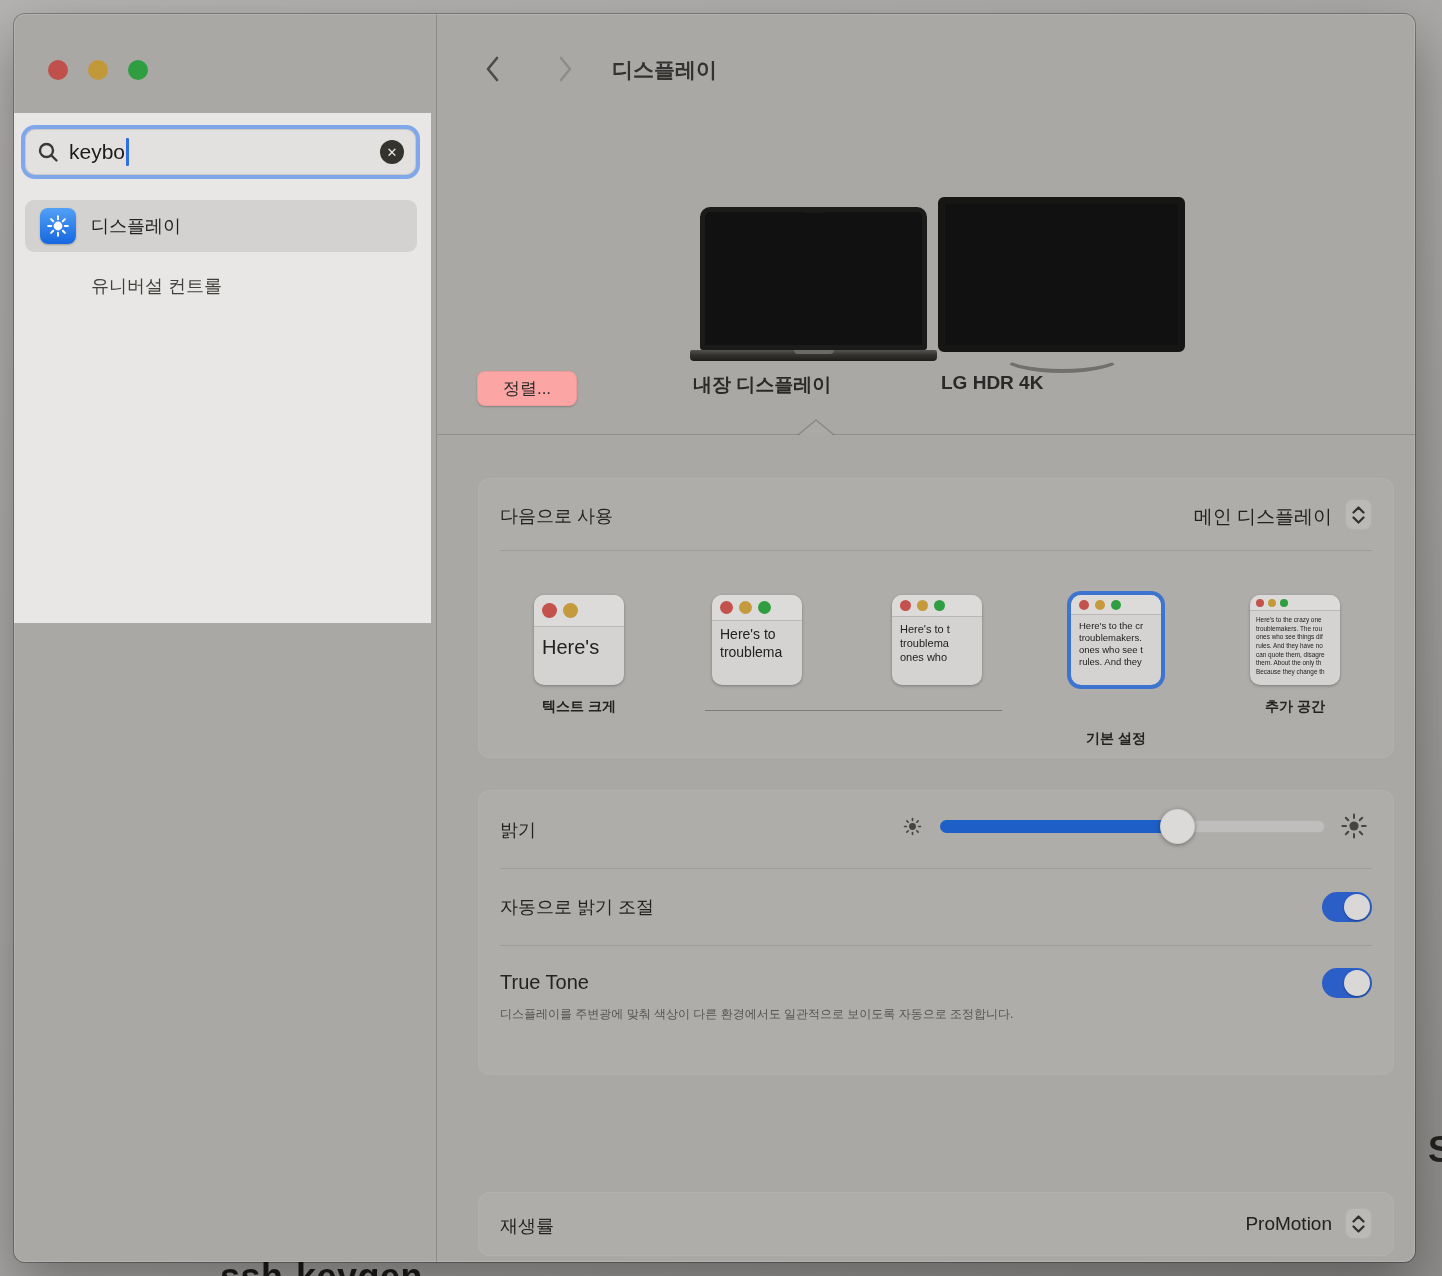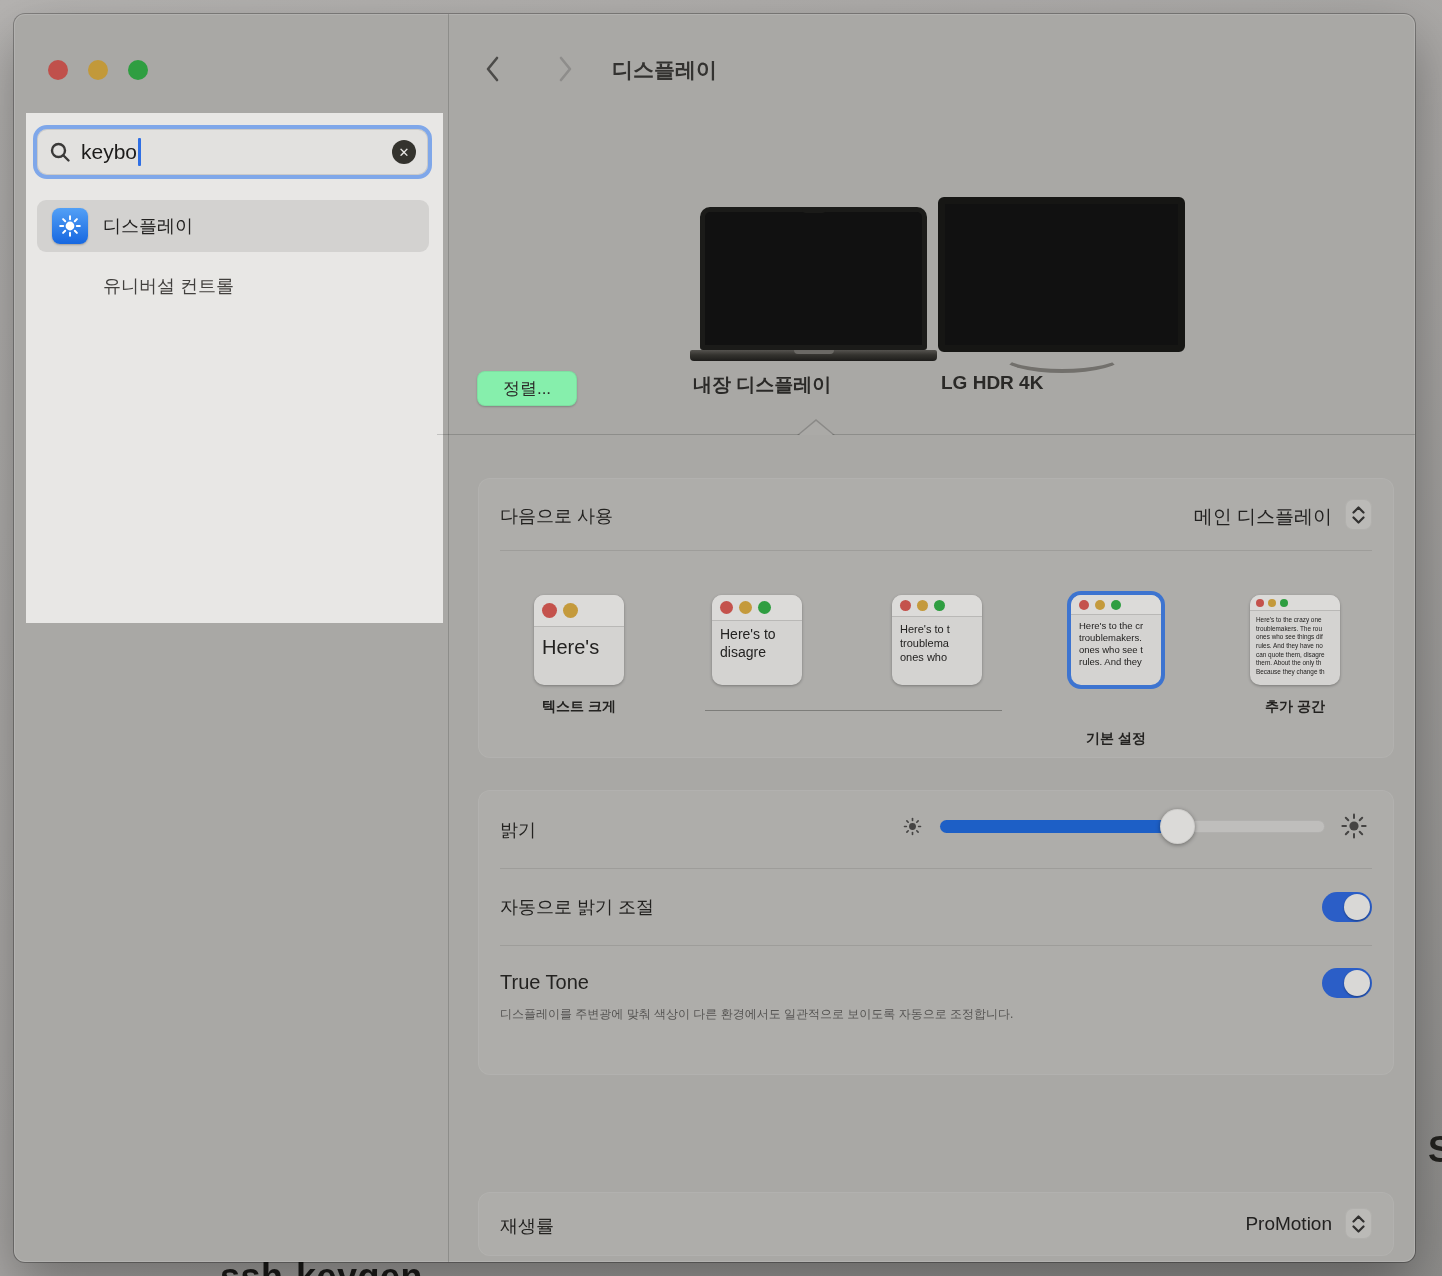--- a/index.html
+++ b/index.html
@@ -20,21 +20,21 @@
     background:#a9a8a5; border-radius:11px;
     box-shadow:0 0 0 1px rgba(0,0,0,.28), 0 24px 60px rgba(0,0,0,.35), inset 0 0 0 1px rgba(255,255,255,.12);
   }
   
   .dot { width:20px; height:20px; border-radius:50%; top:46px; }
   .dot.red    { left:34px;  background:#c0504b; }
   .dot.yellow { left:74px;  background:#c2993a; }
   .dot.green  { left:114px; background:#2f9e41; }
 
   
-  .sidebar { left:0; top:0; width:423px; height:100%; border-right:1px solid rgba(0,0,0,.16);margin-left:12px; }
+  .sidebar { left:0; top:0; width:423px; height:100%; border-right:1px solid rgba(0,0,0,.16); }
   .search-panel { left:0; top:99px; width:417px; height:510px; background:#e8e7e5; }
   .search-field {
     left:7px; top:12px; width:399px; height:54px;
     border:4px solid #7fa7e9; border-radius:14px;
     background:#e2e1df; box-shadow:inset 0 0 0 1px rgba(0,0,0,.10);
     display:flex; align-items:center; padding:0 12px;
   }
   .search-text { font-size:21px; font-weight:500; color:#1c1b1a; margin-left:10px; }
   .caret { width:3px; height:28px; background:#2f6fe4; margin-left:1px; border-radius:1px; }
   .clear-btn {
@@ -89,21 +89,21 @@
     left:924px; top:183px; width:247px; height:155px;
     border:7px solid #161614; border-radius:6px; overflow:hidden; background:#111;
   }
   .monitor-stand {
     left:987px; top:325px; width:122px; height:34px;
     border:4px solid transparent; border-bottom:4px solid #72706c; border-radius:50%;
   }
   .display-label { top:358px; width:240px; text-align:left; font-size:19px; font-weight:600; color:#2a2927; }
   .arrange-btn {
     left:463px; top:357px; width:100px; height:35px; border-radius:8px;
-    background:#86efac; box-shadow:0 1px 2px rgba(0,0,0,.22), inset 0 0 0 1px rgba(0,0,0,.06);
+    background:#fca5a5; box-shadow:0 1px 2px rgba(0,0,0,.22), inset 0 0 0 1px rgba(0,0,0,.06);
     display:flex; align-items:center; justify-content:center;
     font-size:17px; color:#2c2b29;
   }
   .picker-divider { left:423px; top:420px; width:978px; height:1px; background:rgba(0,0,0,.16); }
   .caret-tab { left:783px; top:405px; width:0; height:0;
     border-left:19px solid transparent; border-right:19px solid transparent; border-bottom:16px solid rgba(0,0,0,.18); }
   .caret-tab-inner { left:785px; top:407px; width:0; height:0;
     border-left:17px solid transparent; border-right:17px solid transparent; border-bottom:14px solid #abaaa7; }
 
   
@@ -249,21 +249,21 @@
       </div>
       <div class="tile-text">Here's</div>
     </div>
     <div class="abs tile tile-2" style="left:234px;">
       <div class="tile-bar">
         <span class="tile-dot r"></span>
         <span class="tile-dot y"></span>
         <span class="tile-dot g"></span>
       </div>
       <div class="tile-text">Here's to
-disagre</div>
+troublema</div>
     </div>
     <div class="abs tile tile-3" style="left:414px;">
       <div class="tile-bar">
         <span class="tile-dot r"></span>
         <span class="tile-dot y"></span>
         <span class="tile-dot g"></span>
       </div>
       <div class="tile-text">Here's to t
 troublema
 ones who</div>

